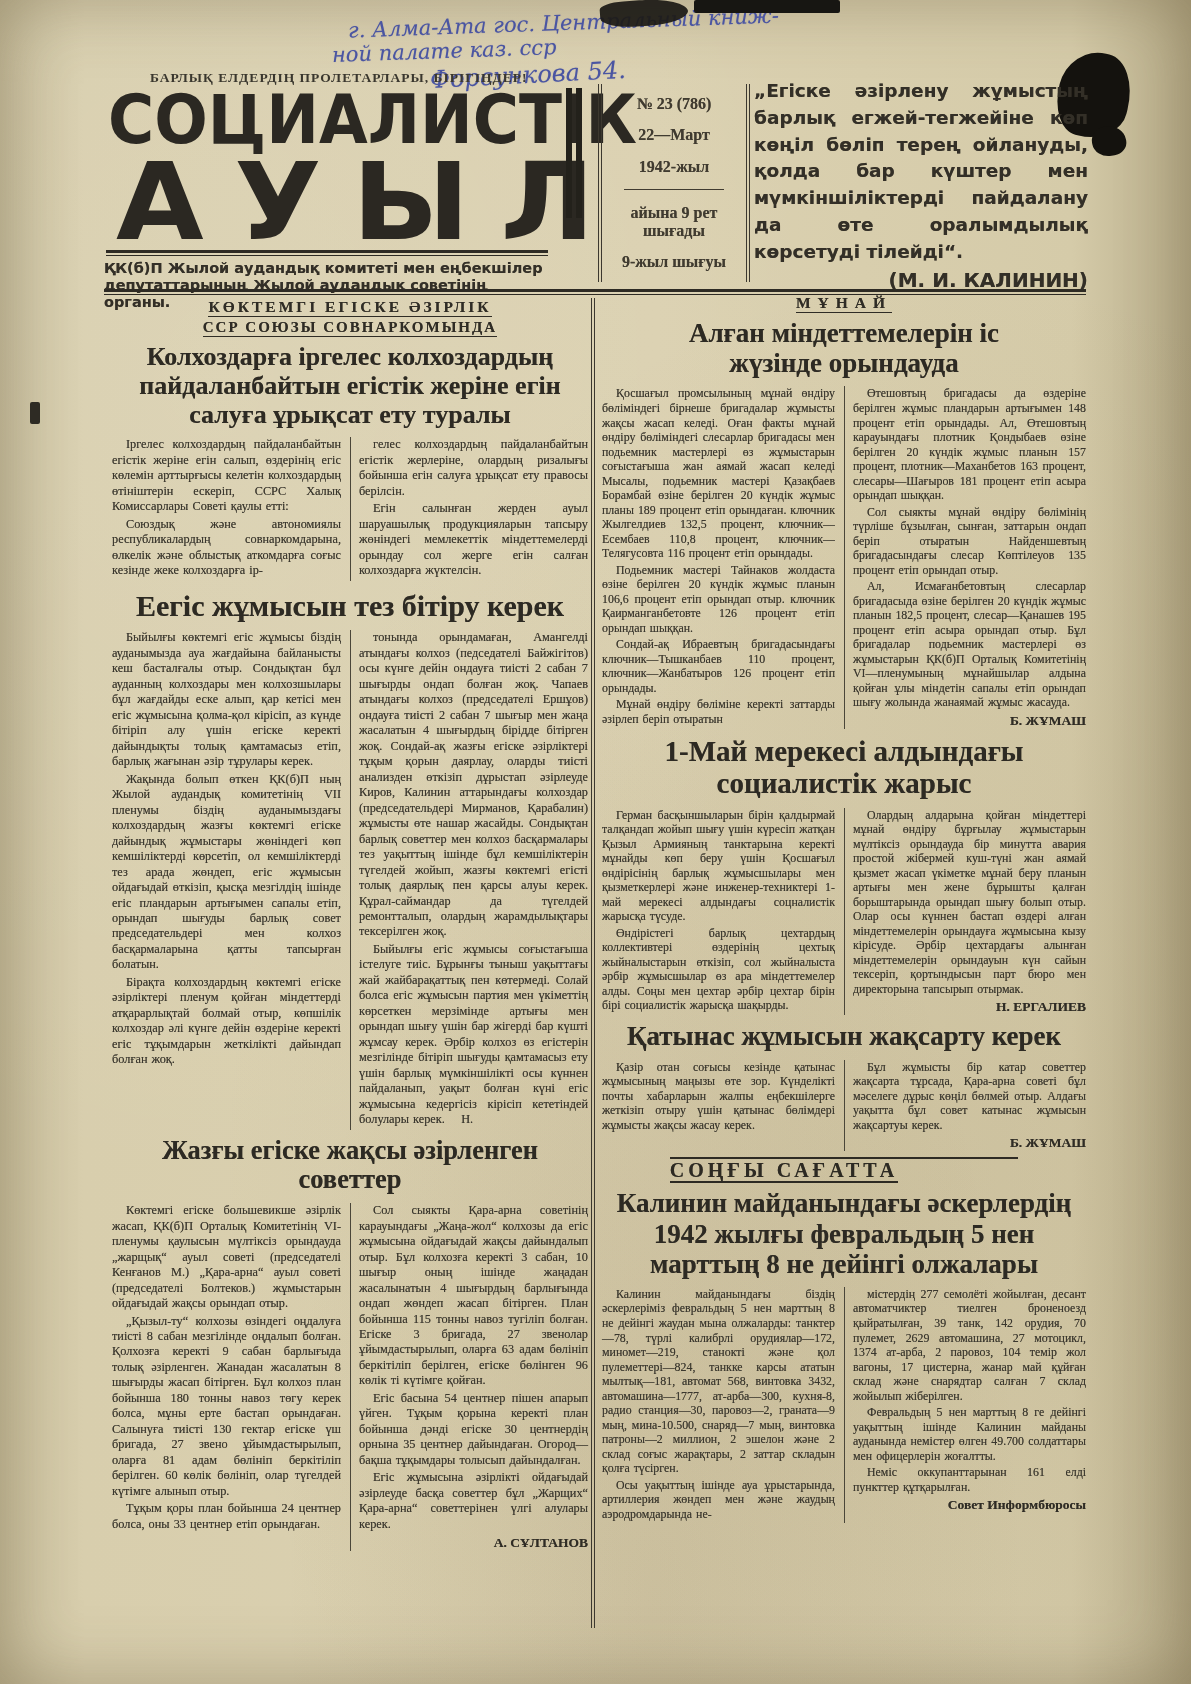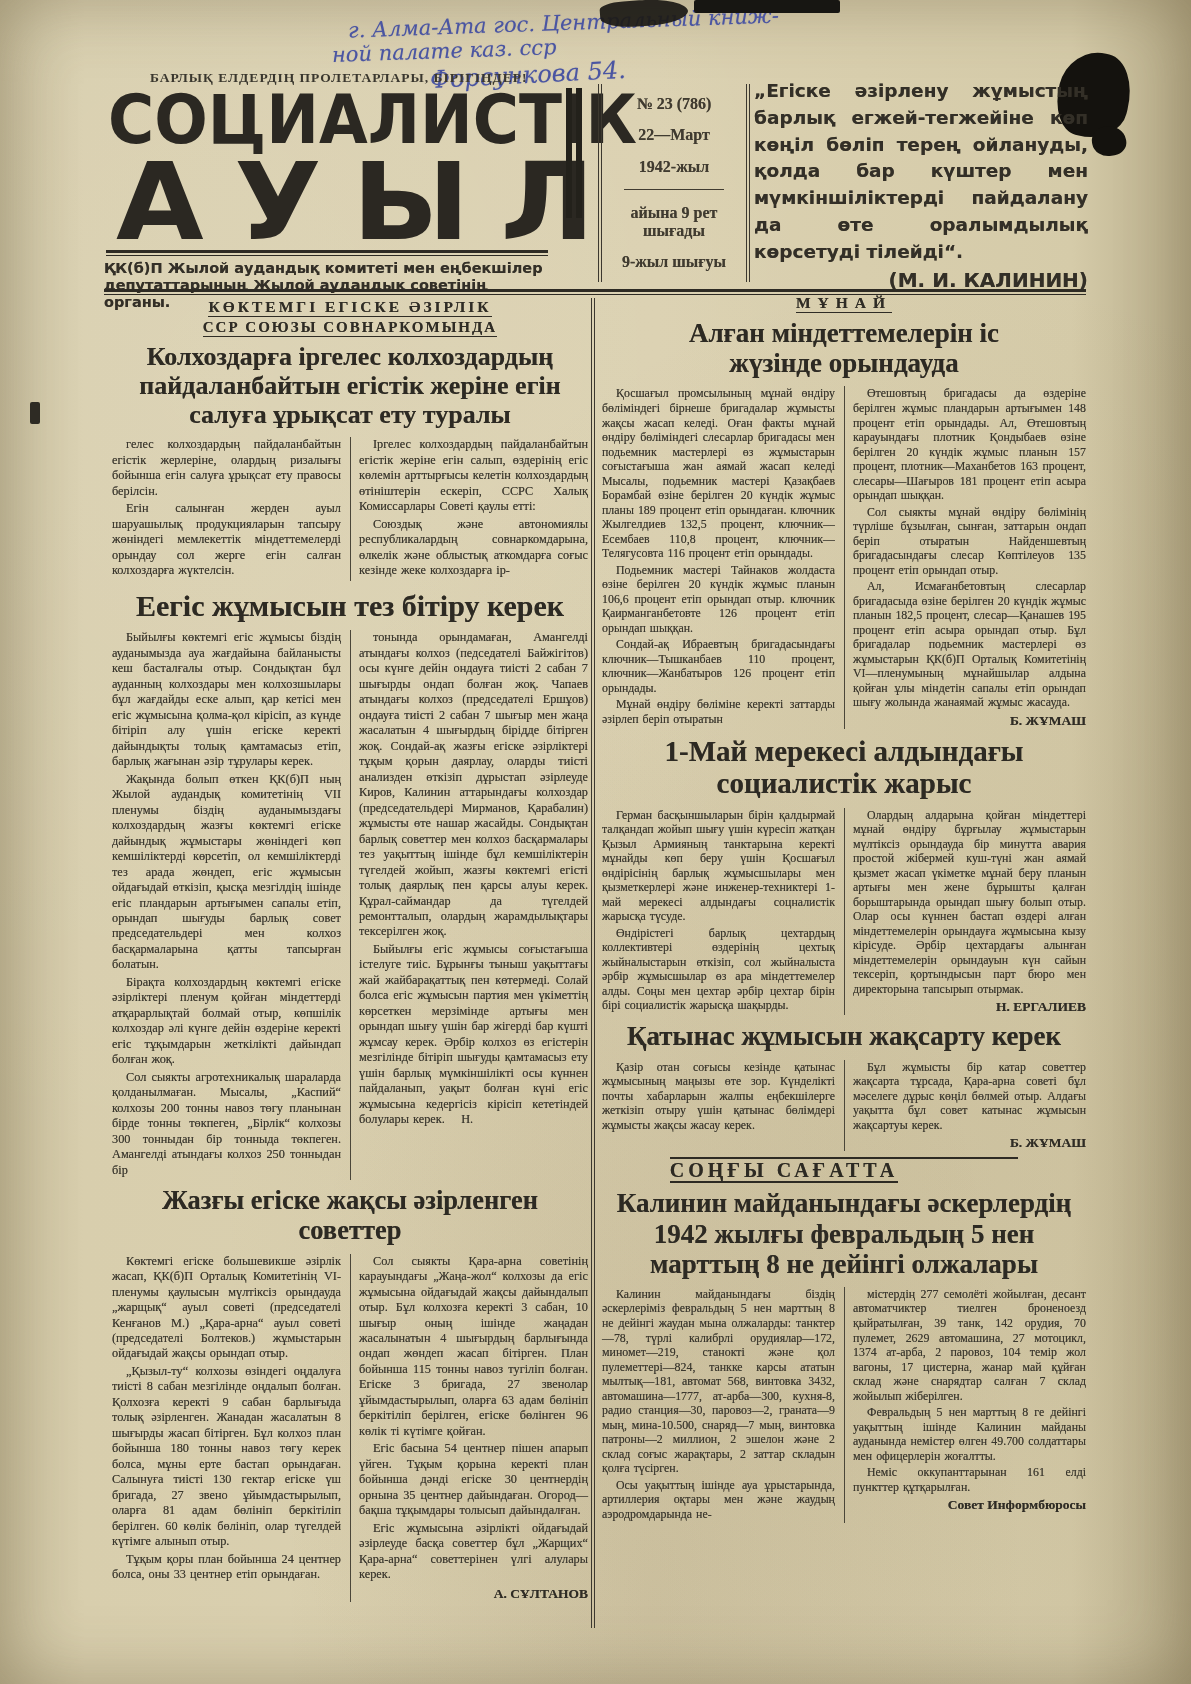--- a/index.html
+++ b/index.html
@@ -121,36 +121,35 @@
   <div class="top-rule"></div>
   <div class="center-rule"></div>
 
   <div class="flow flow-left">
     <div class="kicker"><span>КӨКТЕМГІ ЕГІСКЕ ӘЗІРЛІК</span></div>
     <div class="kicker" style="letter-spacing:2px; font-size:15px; margin-top:3px;"><span>ССР СОЮЗЫ СОВНАРКОМЫНДА</span></div>
 
     <div class="headline hl-1">Колхоздарға іргелес колхоздардың пайдаланбайтын егістік жеріне егін салуға ұрықсат ету туралы</div>
     <div class="cols body-text">
       <div class="col">
+          <p>Іргелес колхоздардың пайдаланбайтын егістік жеріне егін салып, өздерінің егіс көлемін арттырғысы келетін колхоздардың өтініштерін ескеріп, ССРС Халық Комиссарлары Советі қаулы етті:</p>
+          <p>Союздық және автономиялы республикалардың совнаркомдарына, өлкелік және облыстық аткомдарға соғыс кезінде жеке колхоздарға ір-</p>
+        </div>
+      <div class="col">
           <p>гелес колхоздардың пайдаланбайтын егістік жерлеріне, олардың ризалығы бойынша егін салуға ұрықсат ету правосы берілсін.</p>
           <p>Егін салынған жерден ауыл шаруашылық продукцияларын тапсыру жөніндегі мемлекеттік міндеттемелерді орындау сол жерге егін салған колхоздарға жүктелсін.</p>
-        </div>
-      <div class="col">
-          <p>Іргелес колхоздардың пайдаланбайтын егістік жеріне егін салып, өздерінің егіс көлемін арттырғысы келетін колхоздардың өтініштерін ескеріп, ССРС Халық Комиссарлары Советі қаулы етті:</p>
-          <p>Союздық және автономиялы республикалардың совнаркомдарына, өлкелік және облыстық аткомдарға соғыс кезінде жеке колхоздарға ір-</p>
         </div>
     </div>
 
     <div class="headline hl-2">Еегіс жұмысын тез бітіру керек</div>
     <div class="cols body-text">
       <div class="col">
           <p>Быйылғы көктемгі егіс жұмысы біздің ауданымызда ауа жағдайына байланысты кеш басталғалы отыр. Сондықтан бұл ауданның колхоздары мен колхозшылары бұл жағдайды еске алып, қар кетісі мен егіс жұмысына қолма-қол кірісіп, аз күнде бітіріп алу үшін егіске керекті дайындықты толық қамтамасыз етіп, барлық жағынан әзір тұрулары керек.</p>
           <p>Жақында болып өткен ҚК(б)П ның Жылой аудандық комитетінің VII пленумы біздің ауданымыздағы колхоздардың жазғы көктемгі егіске дайындық жұмыстары жөніндегі көп кемшіліктерді көрсетіп, ол кемшіліктерді тез арада жөндеп, егіс жұмысын ойдағыдай өткізіп, қысқа мезгілдің ішінде егіс пландарын артығымен сапалы етіп, орындап шығуды барлық совет председательдері мен колхоз басқармаларына қатты тапсырған болатын.</p>
           <p>Бірақта колхоздардың көктемгі егіске әзірліктері пленум қойған міндеттерді атқарарлықтай болмай отыр, көпшілік колхоздар әлі күнге дейін өздеріне керекті егіс тұқымдарын жеткілікті дайындап болған жоқ.</p>
-          <p>Сол сыякты агротехникалық шараларда қолданылмаған. Мысалы, „Каспий“ колхозы 200 тонны навоз төгу планынан бірде тонны төкпеген, „Бірлік“ колхозы 300 тонныдан бір тонныда төкпеген. Амангелді атындағы колхоз 250 тонныдан бір</p>
         </div>
       <div class="col">
           <p>тонында орындамаған, Амангелді атындағы колхоз (педседателі Байжігітов) осы күнге дейін ондауға тиісті 2 сабан 7 шығырды ондап болған жоқ. Чапаев атындағы колхоз (председателі Ершұов) ондауға тиісті 2 сабан 7 шығыр мен жаңа жасалатын 4 шығырдың бірідде бітірген жоқ. Сондай-ақ жазғы егіске әзірліктері тұқым қорын даярлау, оларды тиісті анализден өткізіп дұрыстап әзірлеуде Киров, Калинин аттарындағы колхоздар (председательдері Мирманов, Қарабалин) жұмысты өте нашар жасайды. Сондықтан барлық советтер мен колхоз басқармалары тез уақыттың ішінде бұл кемшіліктерін түгелдей жойып, жазғы көктемгі егісті толық даярлық пен қарсы алуы керек. Құрал-саймандар да түгелдей ремонтталып, олардың жарамдылықтары тексерілген жоқ.</p>
           <p>Быйылғы егіс жұмысы соғыстағыша істелуге тиіс. Бұрынғы тыныш уақыттағы жай жайбарақаттық пен көтермеді. Солай болса егіс жұмысын партия мен үкіметтің көрсеткен мерзімінде артығы мен орындап шығу үшін бар жігерді бар күшті жұмсау керек. Әрбір колхоз өз егістерін мезгілінде бітіріп шығуды қамтамасыз ету үшін барлық мүмкіншілікті осы күннен пайдаланып, уақыт болған күні егіс жұмысына кедергісіз кірісіп кететіндей болулары керек.  Н.</p>
         </div>
     </div>
 
     <div class="headline hl-3">Жазғы егіске жақсы әзірленген советтер</div>
     <div class="cols body-text">
       <div class="col">
@@ -215,21 +214,21 @@
           </div>
         <div class="byline">Б. ЖҰМАШ</div>
       </div>
     </div>
 
     <div class="last-hour"><span>СОҢҒЫ САҒАТТА</span></div>
     <div class="headline hl-r4">Калинин майданындағы әскерлердің 1942 жылғы февральдың 5 нен марттың 8 не дейінгі олжалары</div>
     <div class="cols body-text">
       <div class="col">
           <p>Калинин майданындағы біздің әскерлеріміз февральдың 5 нен марттың 8 не дейінгі жаудан мына олжаларды: танктер—78, түрлі калибрлі орудиялар—172, миномет—219, станокті және қол пулеметтері—824, танкке карсы ататын мылтық—181, автомат 568, винтовка 3432, автомашина—1777, ат-арба—300, кухня-8, радио станция—30, паровоз—2, граната—9 мың, мина-10.500, снаряд—7 мың, винтовка патроны—2 миллион, 2 эшелон және 2 склад соғыс жарақтары, 2 заттар складын қолға түсірген.</p>
-          <p>Осы уақыттың ішінде ауа ұрыстарында, артиллерия оқтары мен және жаудың аэродромдарында не-</p>
+          <p>Осы уақыттың ішінде ауа ұрыстарында, артиллерия жөндеп мен және жаудың аэродромдарында не-</p>
         </div>
       <div class="col">
         <div>
             <p>містердің 277 семолёті жойылған, десант автоматчиктер тиелген броненоезд қыйратылған, 39 танк, 142 орудия, 70 пулемет, 2629 автомашина, 27 мотоцикл, 1374 ат-арба, 2 паровоз, 104 темір жол вагоны, 17 цистерна, жанар май құйған склад және снарядтар салған 7 склад жойылып жіберілген.</p>
             <p>Февральдың 5 нен марттың 8 ге дейінгі уақыттың ішінде Калинин майданы ауданында немістер өлген 49.700 солдаттары мен офицерлерін жоғалтты.</p>
             <p>Неміс оккупанттарынан 161 елді пункттер құтқарылған.</p>
           </div>
         <div class="byline">Совет Информбюросы</div>
       </div>
     </div>

